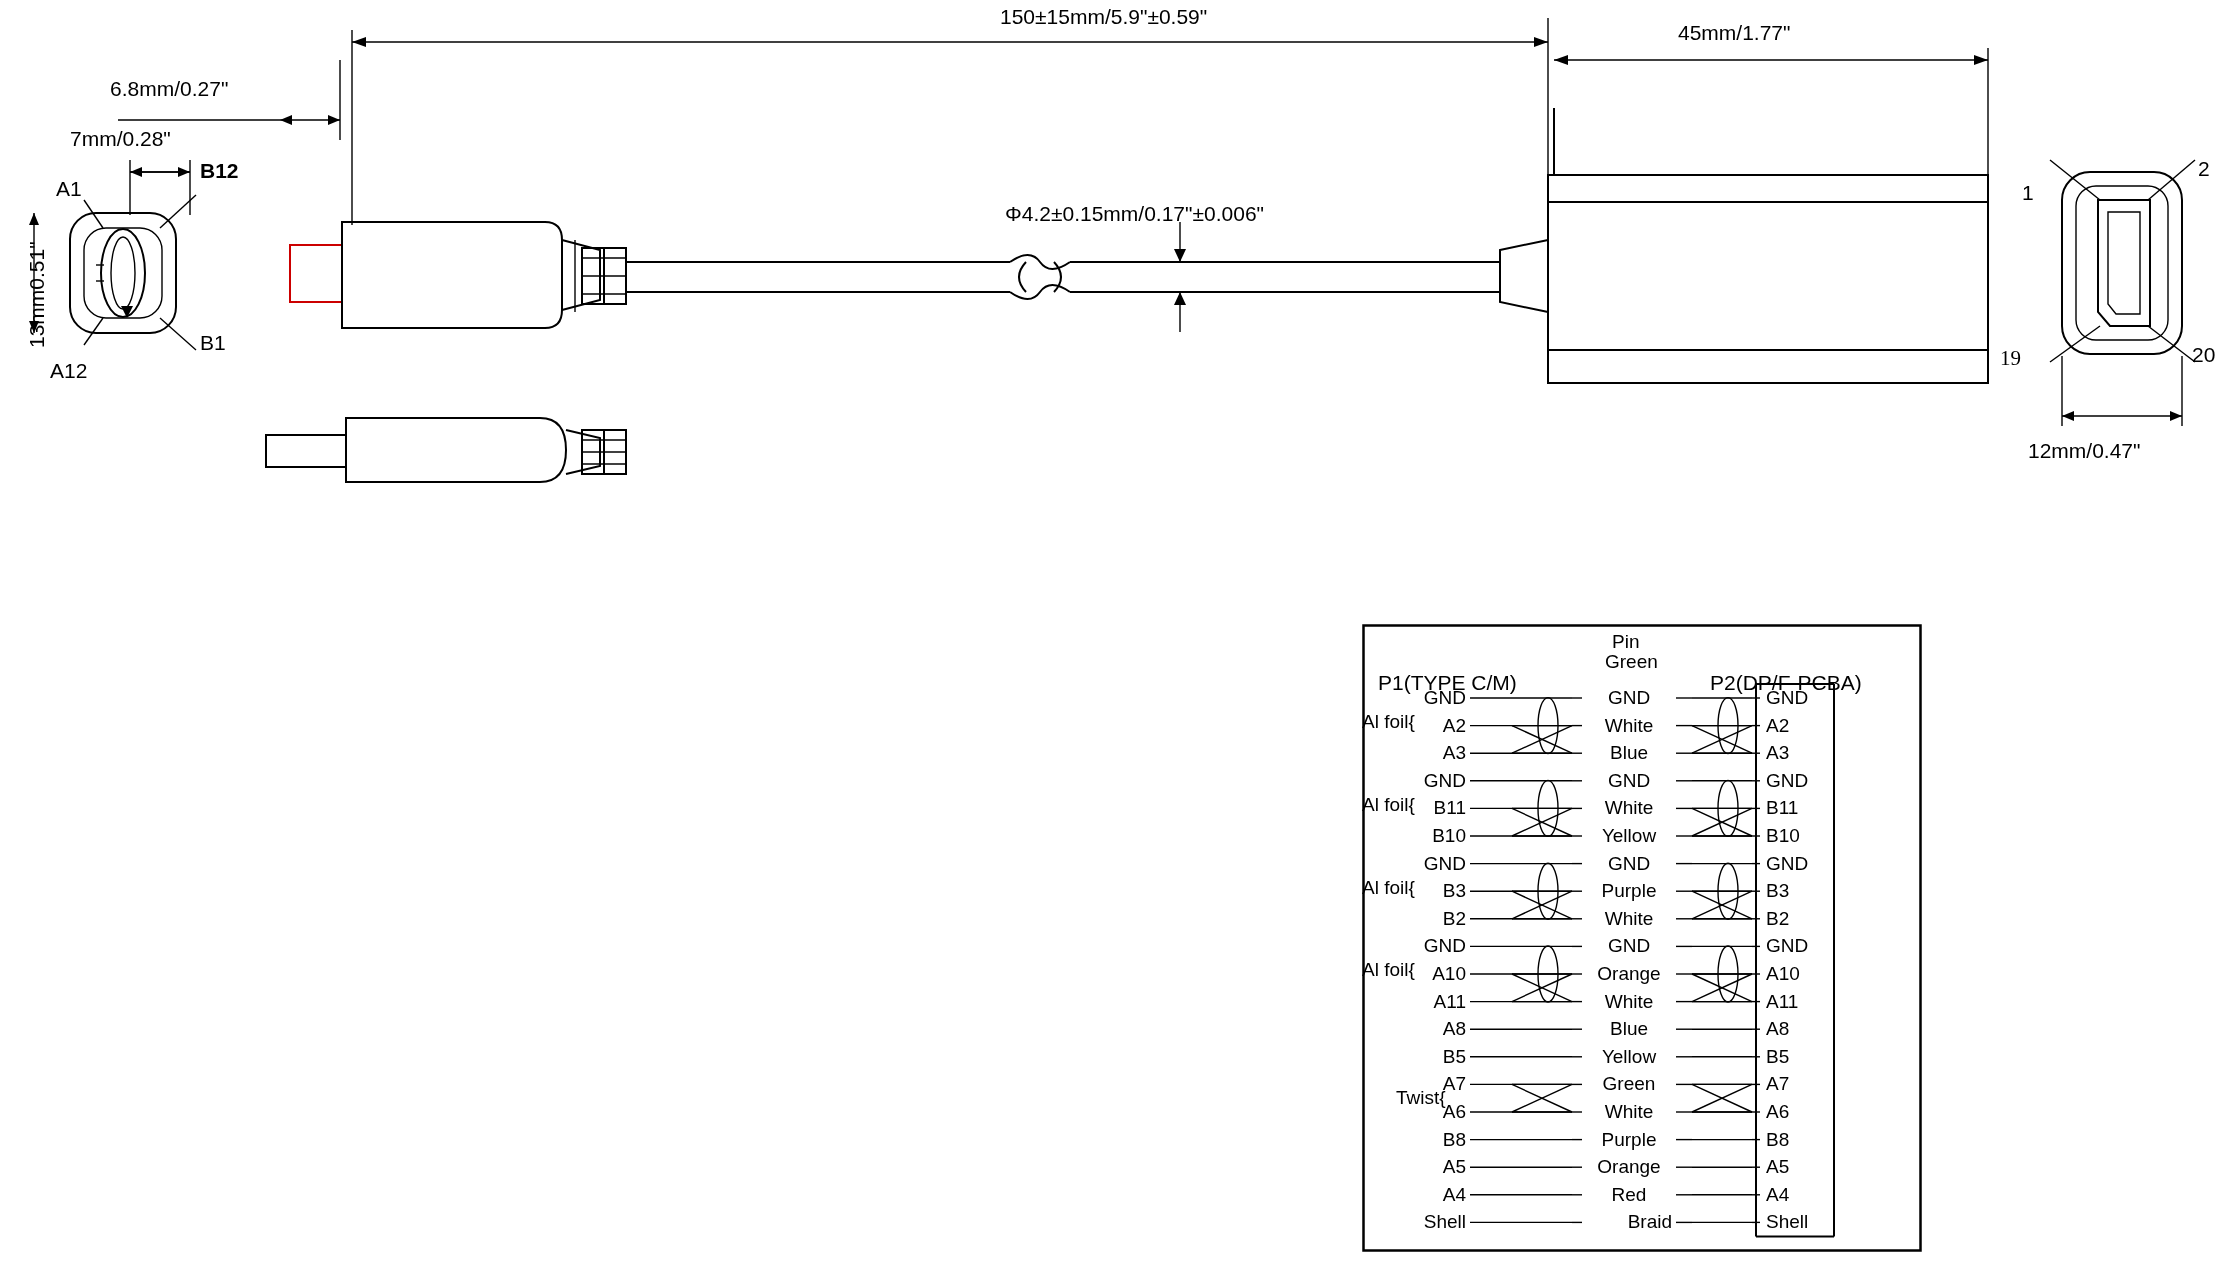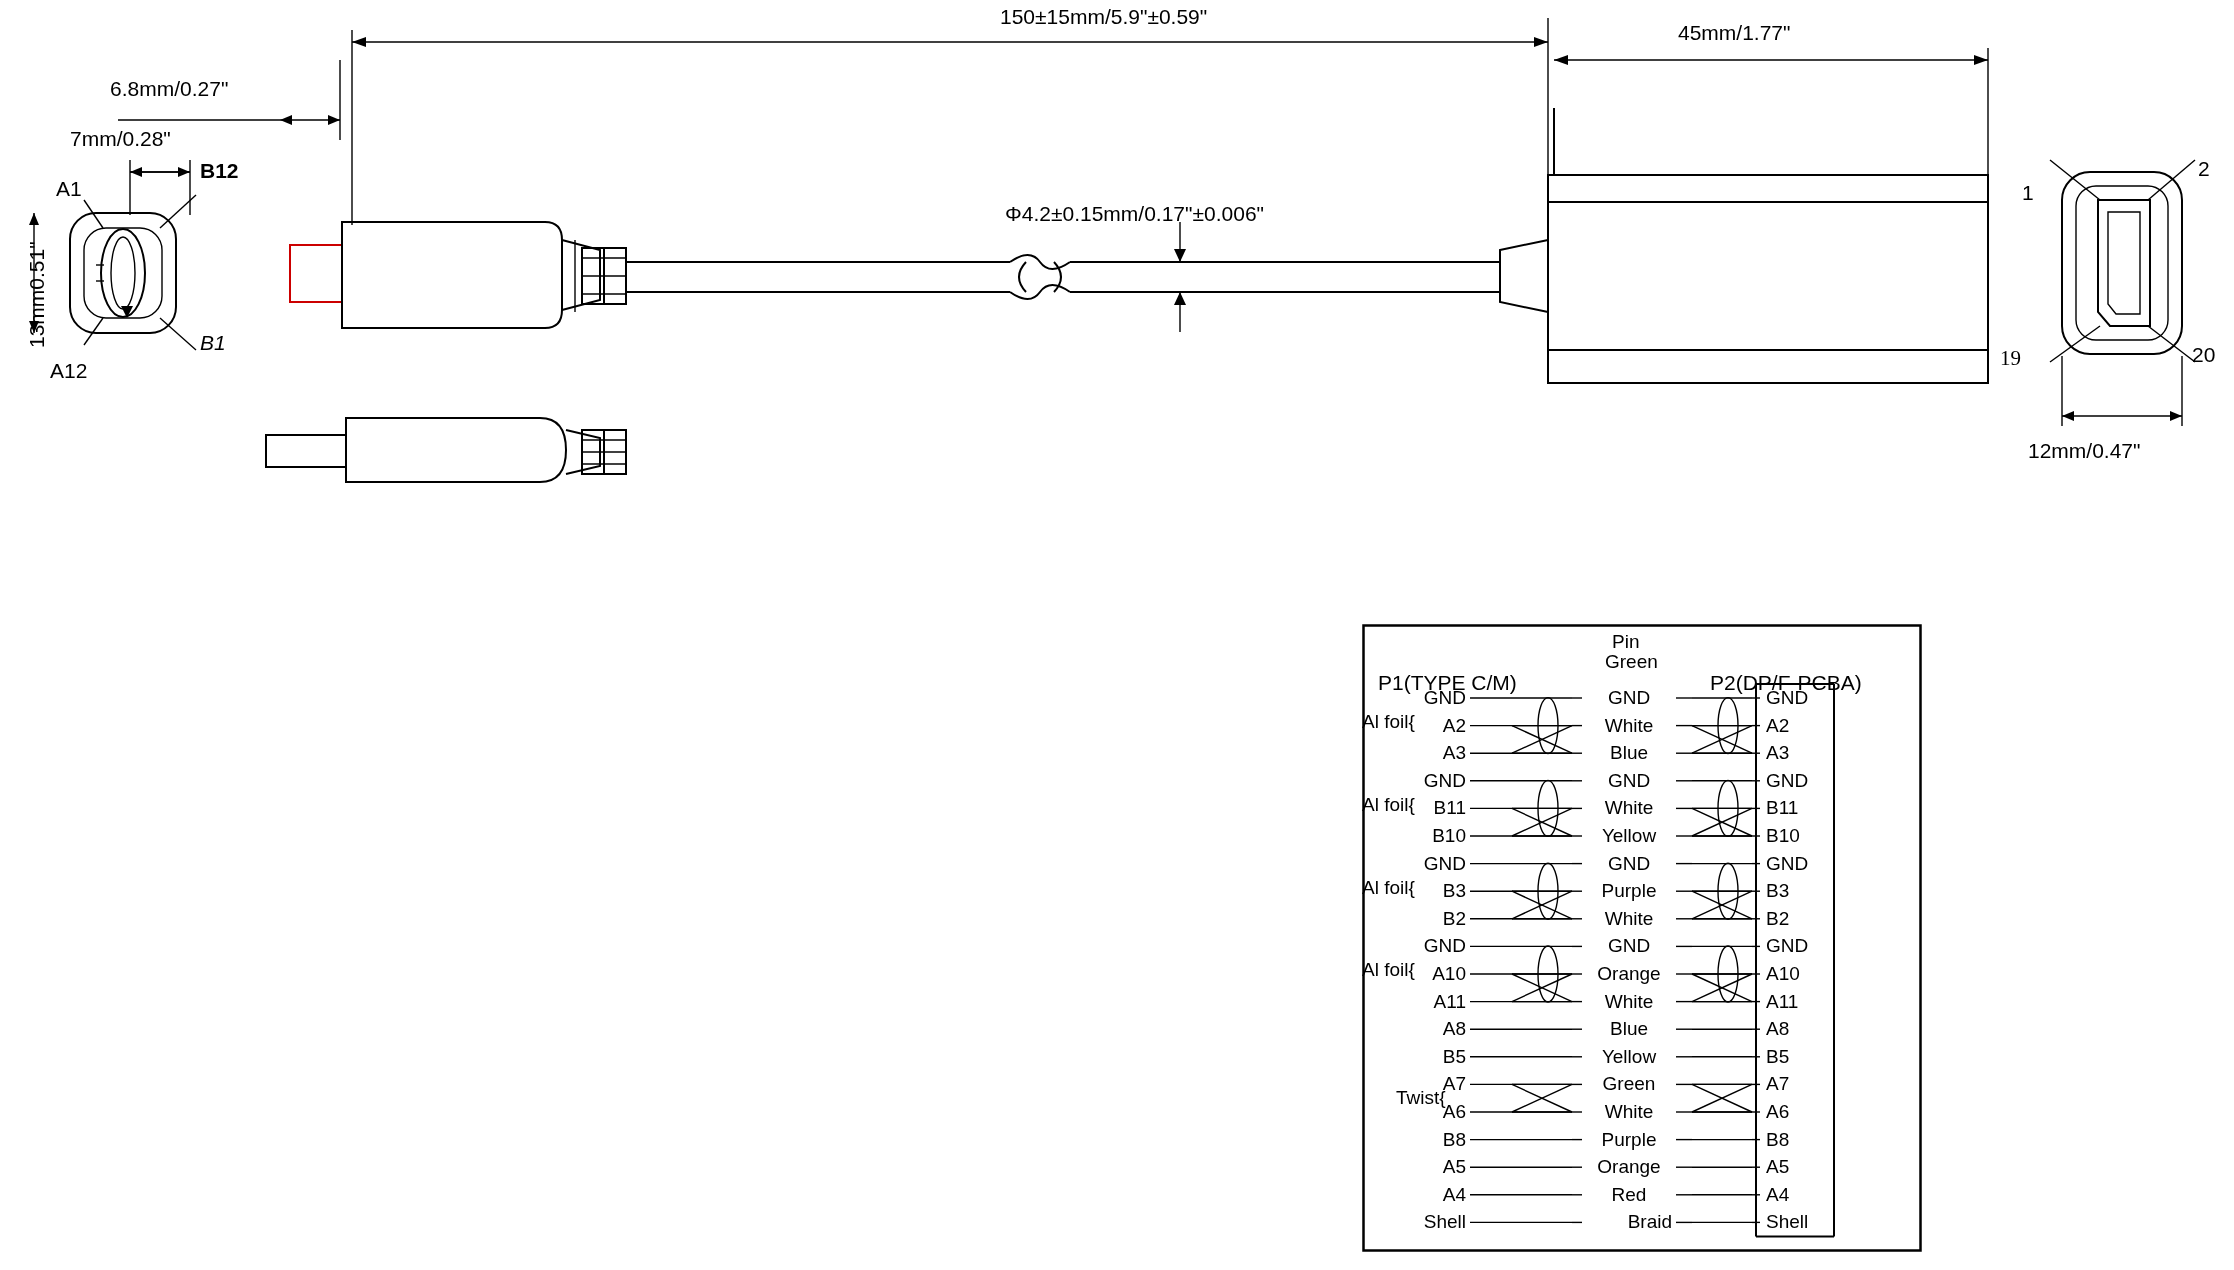--- a/index.html
+++ b/index.html
@@ -154,21 +154,21 @@
 <div class="lbl" style="left:1678px;top:22px;">45mm/1.77"</div>
 <div class="lbl" style="left:110px;top:78px;">6.8mm/0.27"</div>
 <div class="lbl" style="left:70px;top:128px;">7mm/0.28"</div>
 <div class="lbl vert" style="left:26px;top:348px;transform:rotate(-90deg);">13mm0.51"</div>
 <div class="lbl" style="left:1005px;top:203px;">Φ4.2±0.15mm/0.17"±0.006"</div>
 <div class="lbl" style="left:2028px;top:440px;">12mm/0.47"</div>
 
 <div class="lbl" style="left:56px;top:178px;">A1</div>
 <div class="lbl" style="left:200px;top:160px;font-weight:bold;">B12</div>
 <div class="lbl" style="left:50px;top:360px;">A12</div>
-<div class="lbl" style="left:200px;top:332px;font-style:italic;">B1</div>
+<div class="lbl" style="left:200px;top:332px;">B1</div>
 
 <div class="lbl" style="left:2022px;top:182px;">1</div>
 <div class="lbl" style="left:2198px;top:158px;">2</div>
 <div class="lbl" style="left:2000px;top:348px;font-family:Liberation Serif, serif;">19</div>
 <div class="lbl" style="left:2192px;top:344px;">20</div>
 
 <div id="wiring-table" style="position:absolute;left:1362px;top:624px;width:560px;height:628px;">
   <svg id="wiresvg" viewBox="0 0 560 628" style="width:560px;height:628px;">
     <rect x="1.5" y="1.5" width="557" height="625" class="tbl-box"></rect>
     <g id="wire-layer">

